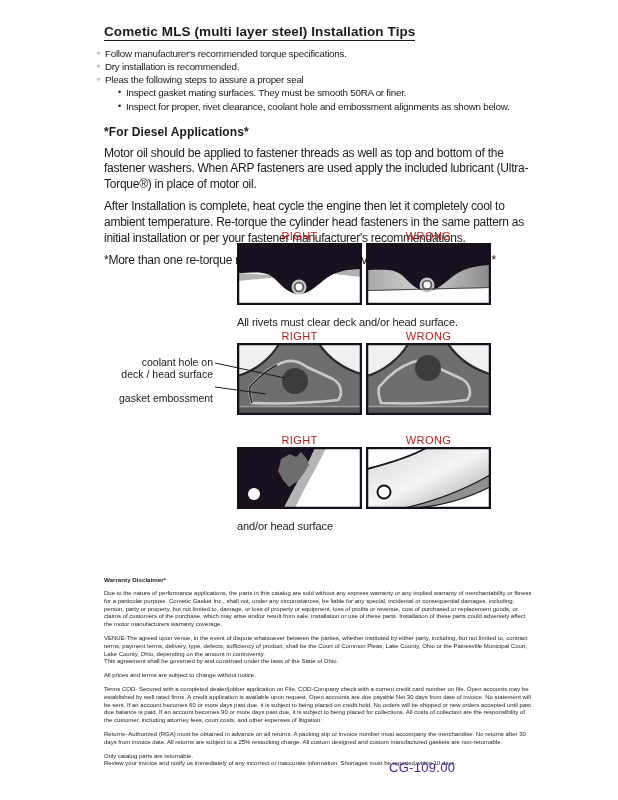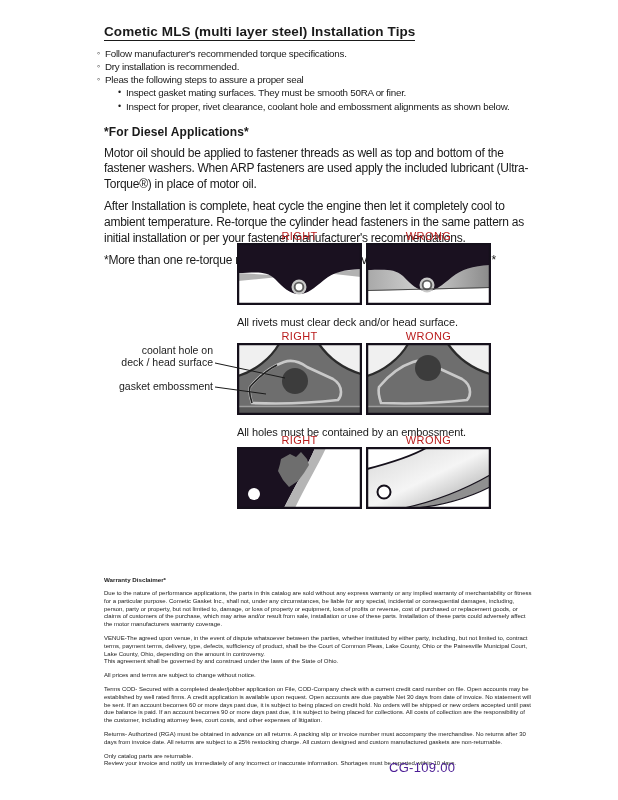--- a/index.html
+++ b/index.html
@@ -22,21 +22,21 @@
   .diesel-h { margin:12px 0 0 7px; font-size:12px; font-weight:bold; letter-spacing:0.1px; }
   .para { margin:7px 13px 0 7px; width:434px; font-size:12px; letter-spacing:-0.25px; line-height:1.3; }
   
   .diag-row { position:absolute; left:237px; width:254px; }
   .rw-labels { display:flex; gap:4px; }
   .rw-labels span { width:125px; text-align:center; font-size:11px; letter-spacing:0.4px; color:#b91c1c; }
   .boxes { display:flex; gap:4px; margin-top:1px; }
   svg.box { width:125px; height:62px; display:block; }
   svg.box2 { width:125px; height:72px; display:block; }
   .caption { font-size:11px; letter-spacing:-0.1px; margin-top:11px; line-height:1.15; }
-  .side-label { position:absolute; left:110px; width:103px; text-align:right; font-size:10.5px; line-height:1.15; }
+  .side-label { position:absolute; left:110px; width:103px; text-align:right; font-size:10.5px; line-height:1.15;margin-top:12px; }
   .leaders { position:absolute; left:0; top:0; pointer-events:none; z-index:5; }
   
   .disclaimer { position:absolute; left:104px; top:576px; width:430px; font-size:6px; line-height:1.3; color:#222; }
   .disclaimer .dh { font-weight:bold; font-size:6.2px; margin:0; }
   .disclaimer p { margin:6px 0 0 0; }
   .disclaimer p.tight { margin-top:0; }
   
   .footer-code { position:absolute; left:389px; top:760px; font-size:13px; letter-spacing:0.3px; color:#4c1d95; }
 </style>
 </head>
@@ -144,21 +144,20 @@
         <path d="M42,1 C34,15 18,28 1,33" fill="none" stroke="#2b2b2b" stroke-width="2.2"></path>
         <path d="M82,1 H124 V31 C104,25 91,14 82,1 Z" fill="#f0f0f0"></path>
         <path d="M82,1 C91,14 104,25 124,31" fill="none" stroke="#2b2b2b" stroke-width="2.2"></path>
         <rect x="1" y="64" width="123" height="7" fill="#575757"></rect>
         <line x1="1" y1="63.5" x2="124" y2="63.5" stroke="#9d9d9d" stroke-width="1.4"></line>
         <path d="M15,60 C13,54 12,48 13,44 C22,33 35,23 47,19 C56,16 63,19 70,24 L96,36 C101,39 104,43 104,49 C104,52 103,55 101,57 C75,60 40,61 15,60 Z" fill="none" stroke="#c9c9c9" stroke-width="2.6"></path>
         <circle cx="62" cy="25" r="13" fill="#3c3c3c"></circle>
         <rect x="1" y="1" width="123" height="70" fill="none" stroke="#15101b" stroke-width="2.5"></rect>
       </svg>
     </div>
-    <div class="caption">All holes must be contained by an embossment.</div>
   </div>
 
   <div class="side-label" style="top:344px">
     <div>coolant hole on</div>
     <div>deck / head surface</div>
   </div>
   <div class="side-label" style="top:380px">gasket embossment</div>
   <svg class="leaders" width="618" height="800">
     <line x1="215" y1="363" x2="285" y2="378" stroke="#1a1a1a" stroke-width="1"></line>
     <line x1="215" y1="387" x2="266" y2="394" stroke="#1a1a1a" stroke-width="1"></line>
@@ -189,20 +188,21 @@
         <rect width="125" height="62" fill="#ffffff"></rect>
         <path d="M1,22 C28,15 46,9 60,1 H124 V28 C96,44 66,55 38,61 L1,61 Z" fill="url(#gw3)"></path>
         <path d="M50,61 L124,40 L124,61 Z" fill="#ffffff"></path>
         <path d="M38,61 C66,55 96,44 124,28 L124,40 C100,52 72,59 50,61 Z" fill="#909090" stroke="#15101b" stroke-width="1.2"></path>
         <path d="M1,22 C28,15 46,9 60,1" fill="none" stroke="#15101b" stroke-width="2"></path>
         <circle cx="18" cy="45" r="6.5" fill="#ffffff" stroke="#15101b" stroke-width="2"></circle>
         <rect x="1" y="1" width="123" height="60" fill="none" stroke="#15101b" stroke-width="2.5"></rect>
       </svg>
     </div>
     <div class="caption">
+      <div>and/or head surface</div>
     </div>
   </div>
 
   <div class="disclaimer">
     <p class="dh">Warranty Disclaimer*</p>
     <p>Due to the nature of performance applications, the parts in this catalog are sold without any express warranty or any implied warranty of merchantability or fitness for a particular purpose.  Cometic Gasket Inc., shall not, under any circumstances, be liable for any special, incidental or consequential damages, including, person, party or property, but not limited to, damage, or loss of property or equipment, loss of profits or revenue, cost of purchased or replacement goods, or claims of customers of the purchase, which may arise and/or result from sale, installation or use of these parts.  Installation of these parts could adversely affect the motor manufacturers warranty coverage.</p>
     <p>VENUE-The agreed upon venue, in the event of dispute whatsoever between the parties, whether instituted by either party, including, but not limited to, contract terms, payment terms, delivery, type, defects, sufficiency of product, shall be the Court of Common Pleas, Lake County, Ohio or the Painesville Municipal Court, Lake County, Ohio, depending on the amount in controversy.</p>
     <p class="tight">This agreement shall be governed by and construed under the laws of the State of Ohio.</p>
     <p>All prices and terms are subject to change without notice.</p>
     <p>Terms COD- Secured with a completed dealer/jobber application on File, COD-Company check with a current credit card number on file.  Open accounts may be established by well rated firms.  A credit application is available upon request.  Open accounts are due payable Net 30 days from date of invoice.  No statement will be sent.  If an account becomes 60 or more days past due, it is subject to being placed on credit hold.  No orders will be shipped or new orders accepted until past due balance is paid.  If an account becomes 90 or more days past due, it is subject to being placed for collections.  All costs of collection are the responsibility of the customer, including attorney fees, court costs, and other expenses of litigation.</p>

